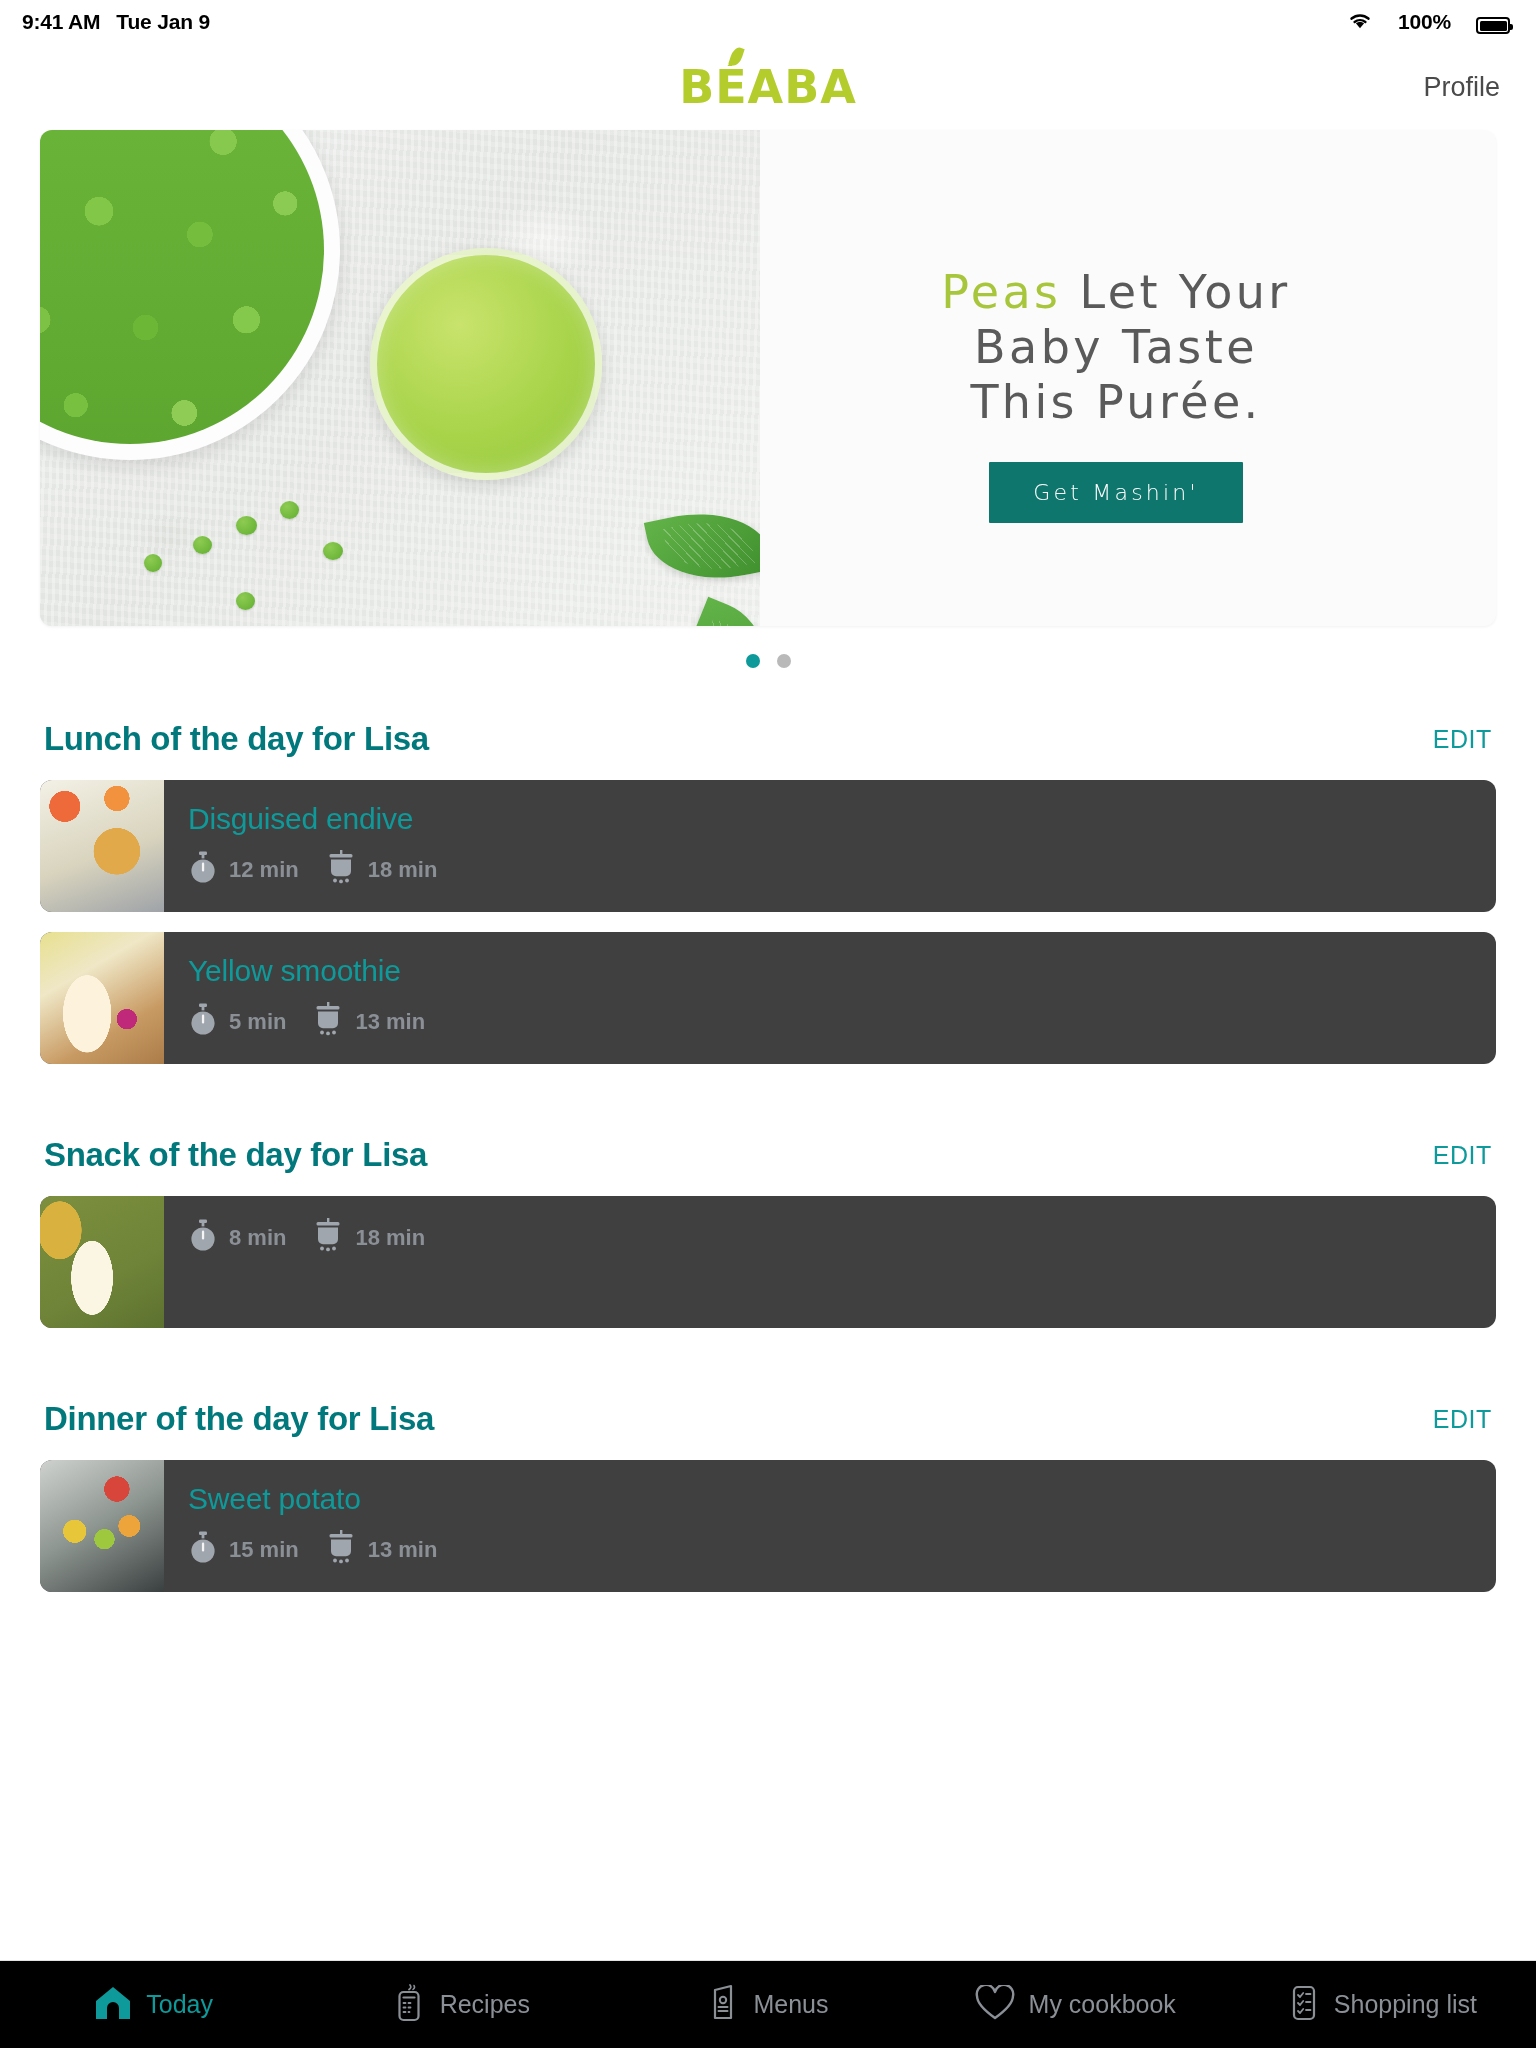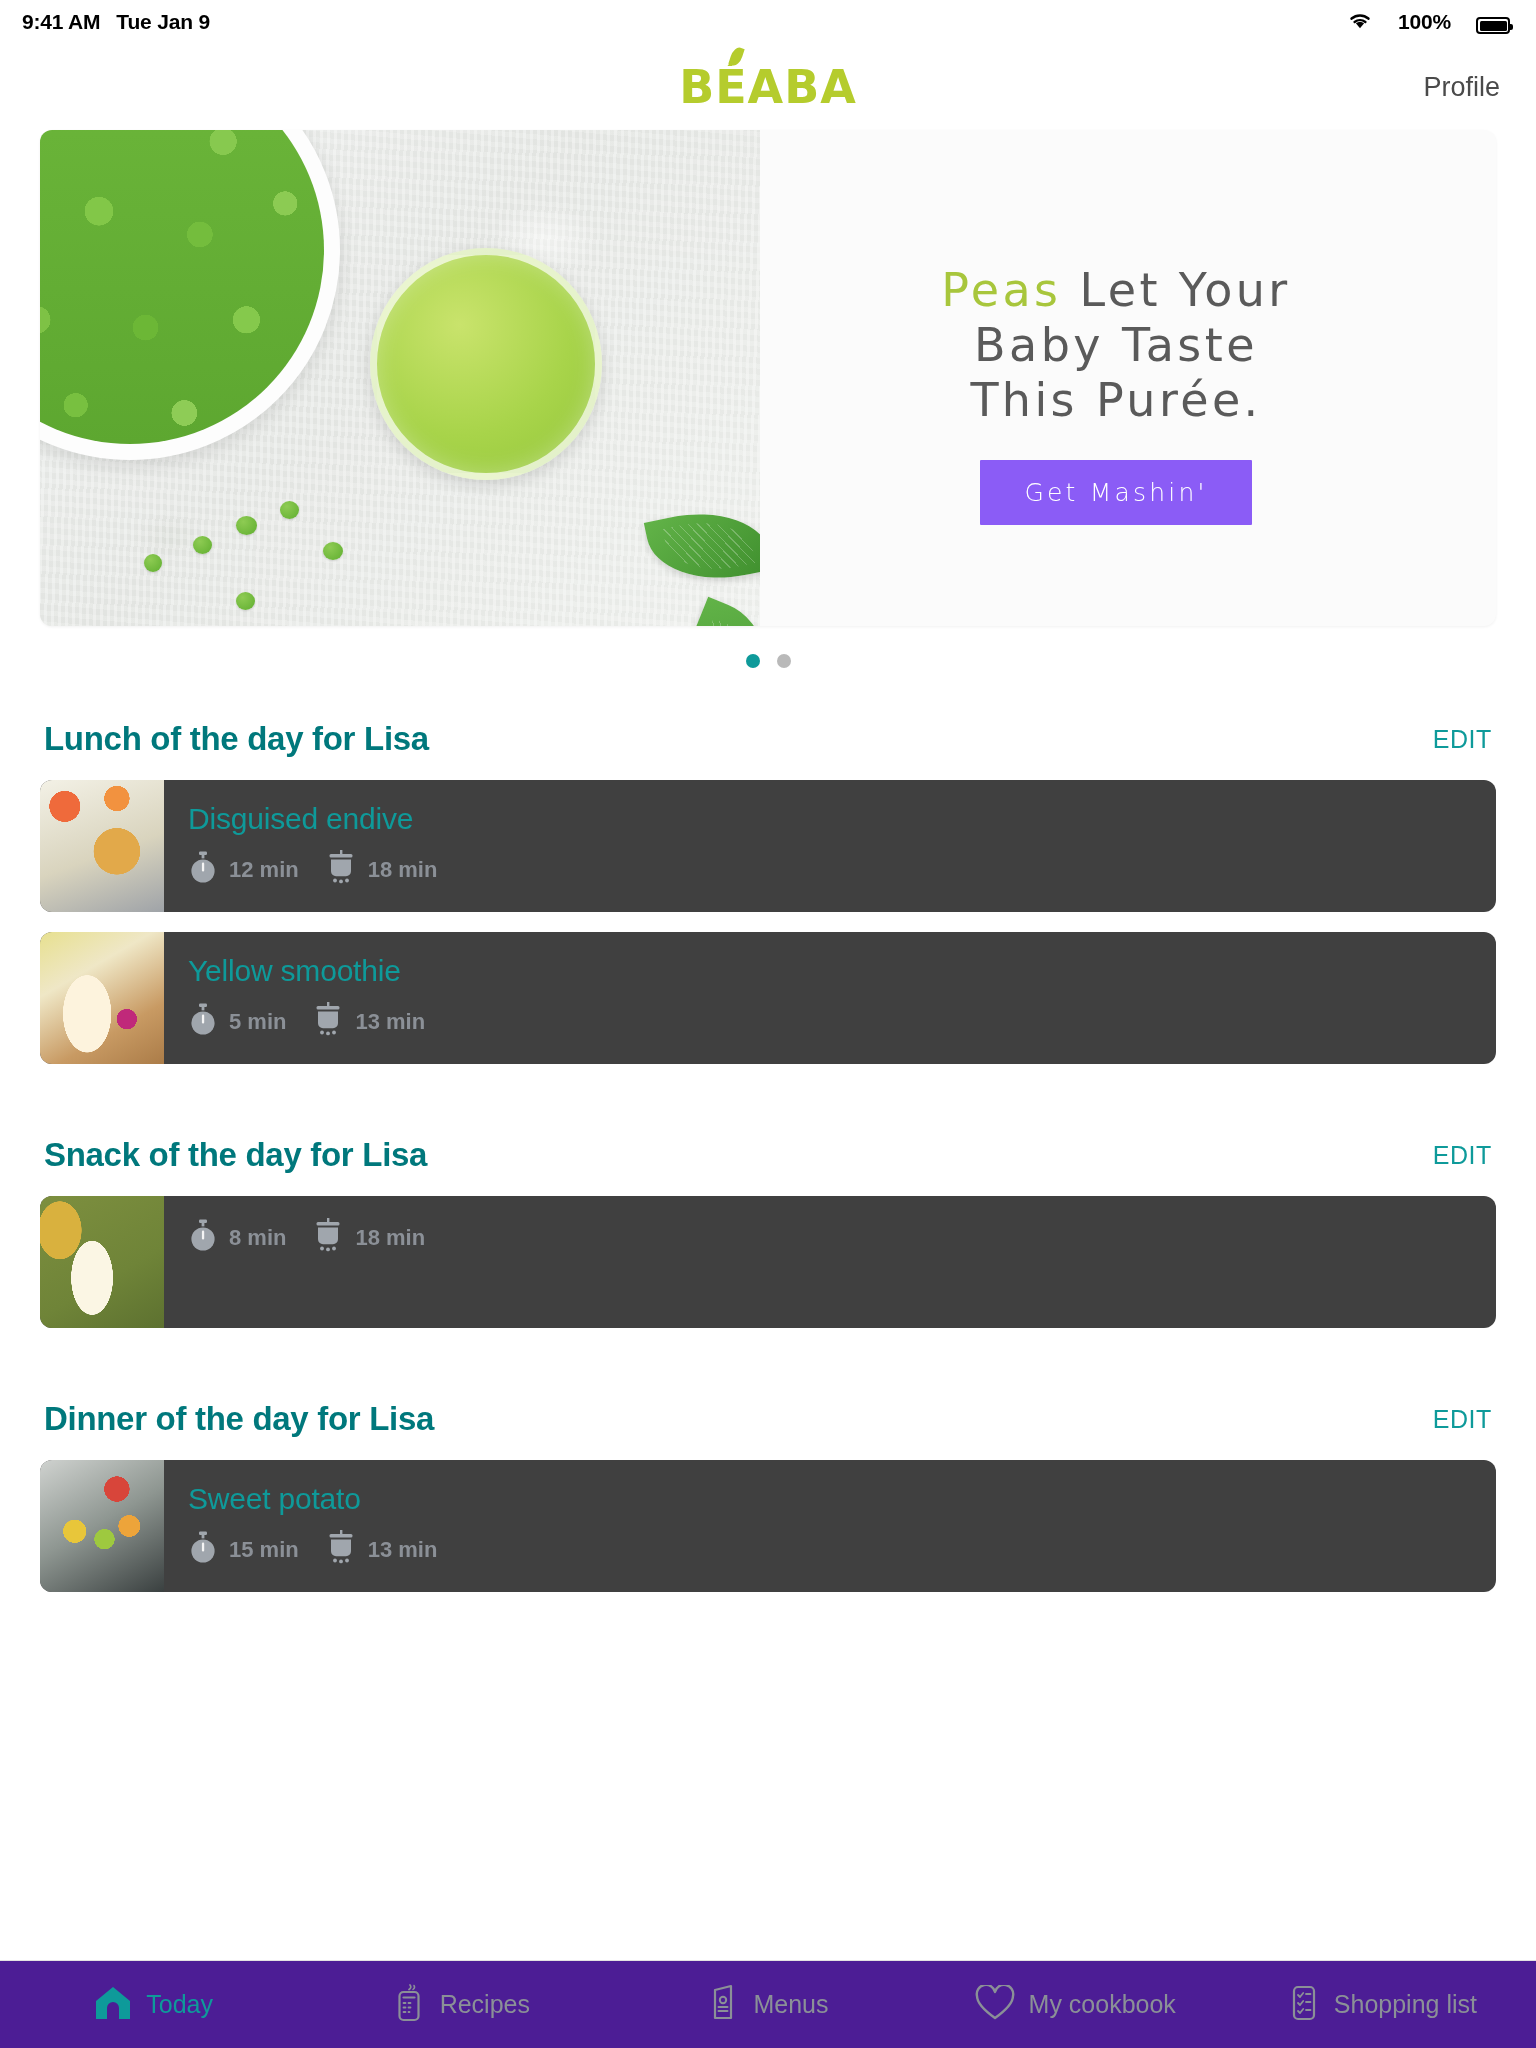--- a/index.html
+++ b/index.html
@@ -118,22 +118,22 @@
 
   .hero-text { flex: 1; display: flex; flex-direction: column; align-items: center; justify-content: center; position: relative; padding-right: 24px; }
   .hero-title {
     font-size: 46px; line-height: 1.20; text-align: center;
     color: #5a5a5a; font-weight: 400; letter-spacing: 3.4px;
     font-family: "DejaVu Sans", sans-serif;
     margin-top: 32px;
   }
   .hero-title .accent { color: #a8c63c; }
   .hero-btn {
-    margin-top: 32px; background: #8b5cf6; color: #ffffff;
-    font-size: 25px; letter-spacing: 3.2px; font-weight: 300;
+    margin-top: 32px; background: #0f766e; color: #ffffff;
+    font-size: 22px; letter-spacing: 3.2px; font-weight: 300;
     padding: 18px 44px; border: none; border-radius: 1px;
     font-family: "DejaVu Sans", sans-serif; cursor: pointer;
   }
 
   
   .dots { flex: 0 0 auto; display:flex; justify-content:center; gap: 17px; padding: 28px 0 0; }
   .dot { width: 14px; height: 14px; border-radius: 50%; background: #b9b9b9; }
   .dot.active { background: #0e9a9a; }
 
   
@@ -181,21 +181,21 @@
       radial-gradient(circle 16px at 28% 54%, #e8c63a 0 72%, transparent 73%),
       radial-gradient(circle 14px at 52% 60%, #9ec93f 0 72%, transparent 73%),
       radial-gradient(circle 15px at 72% 50%, #eda43a 0 72%, transparent 73%),
       radial-gradient(circle 18px at 62% 22%, #d8453a 0 70%, transparent 71%),
       linear-gradient(150deg,#cfd2cf 0%,#8e9691 48%,#3a4040 100%);
   }
 
   
   .tabbar {
     flex: 0 0 88px; border-top: 1px solid #e2e2e2;
-    background: #4c1d95; display: flex; align-items: center;
+    background: #000000; display: flex; align-items: center;
   }
   .tab { flex: 1; display: flex; align-items: center; justify-content: center; gap: 14px; cursor: pointer; }
   .tab-label { font-size: 25px; color: #8b9097; }
   .tab.active .tab-label { color: #0e9a9a; }
 </style>
 </head>
 <body>
 
 <div class="screen">
 

